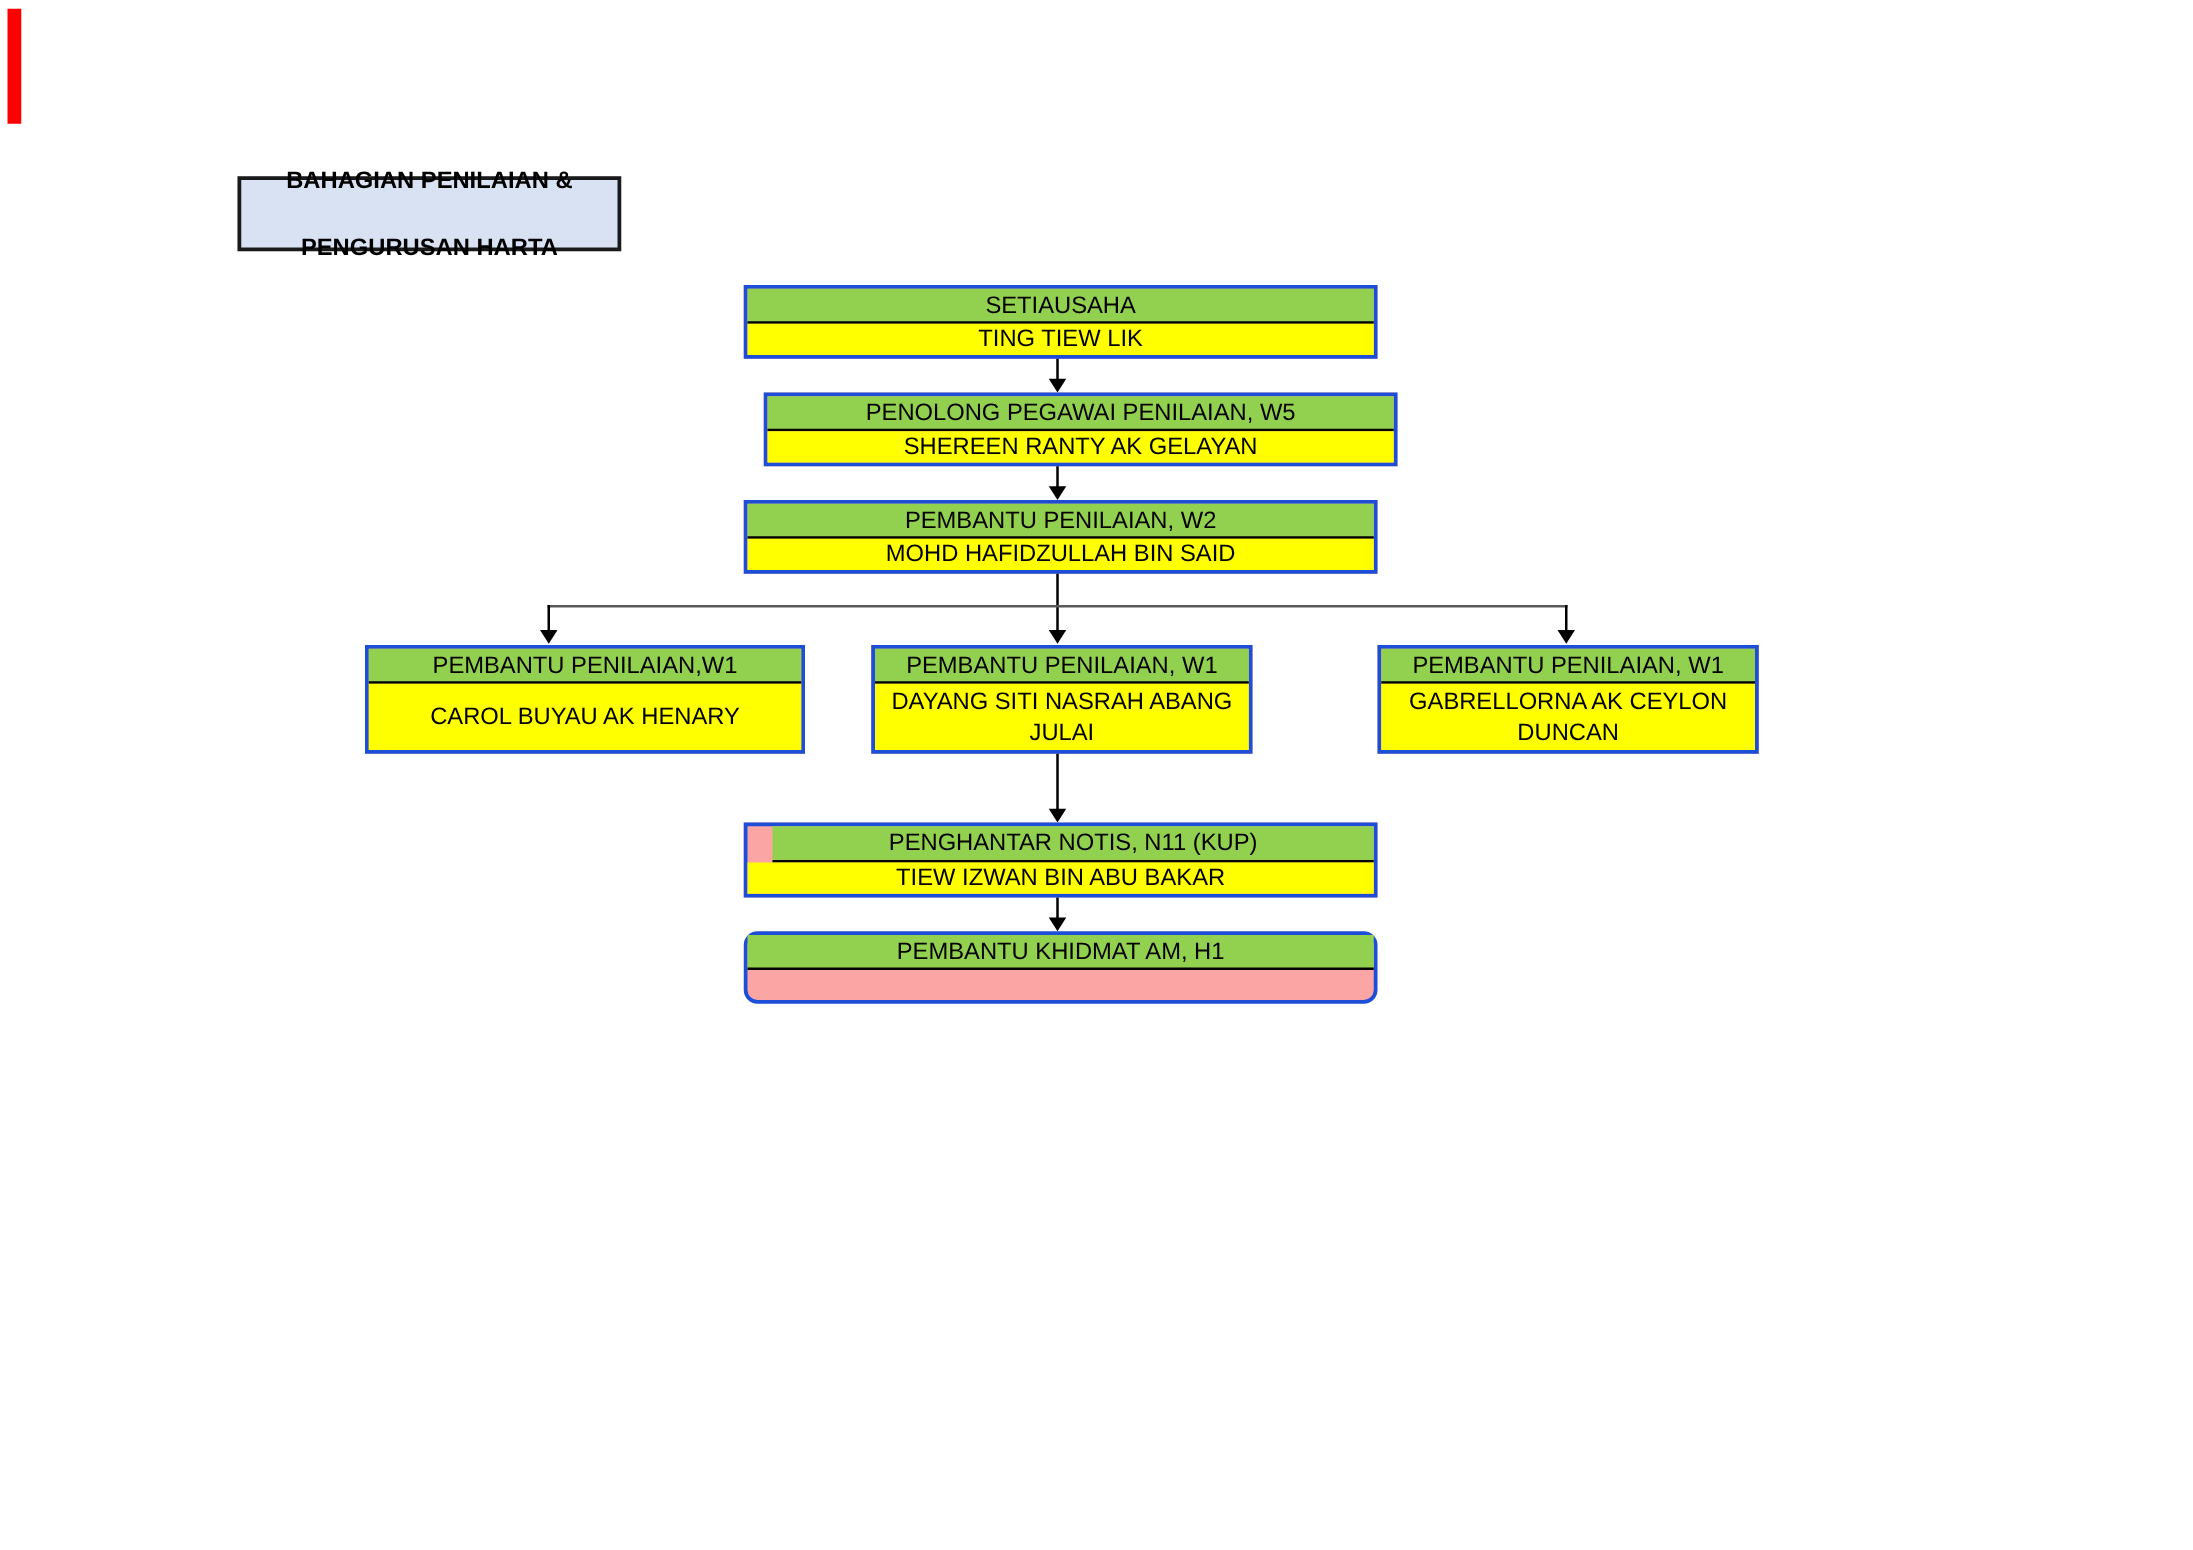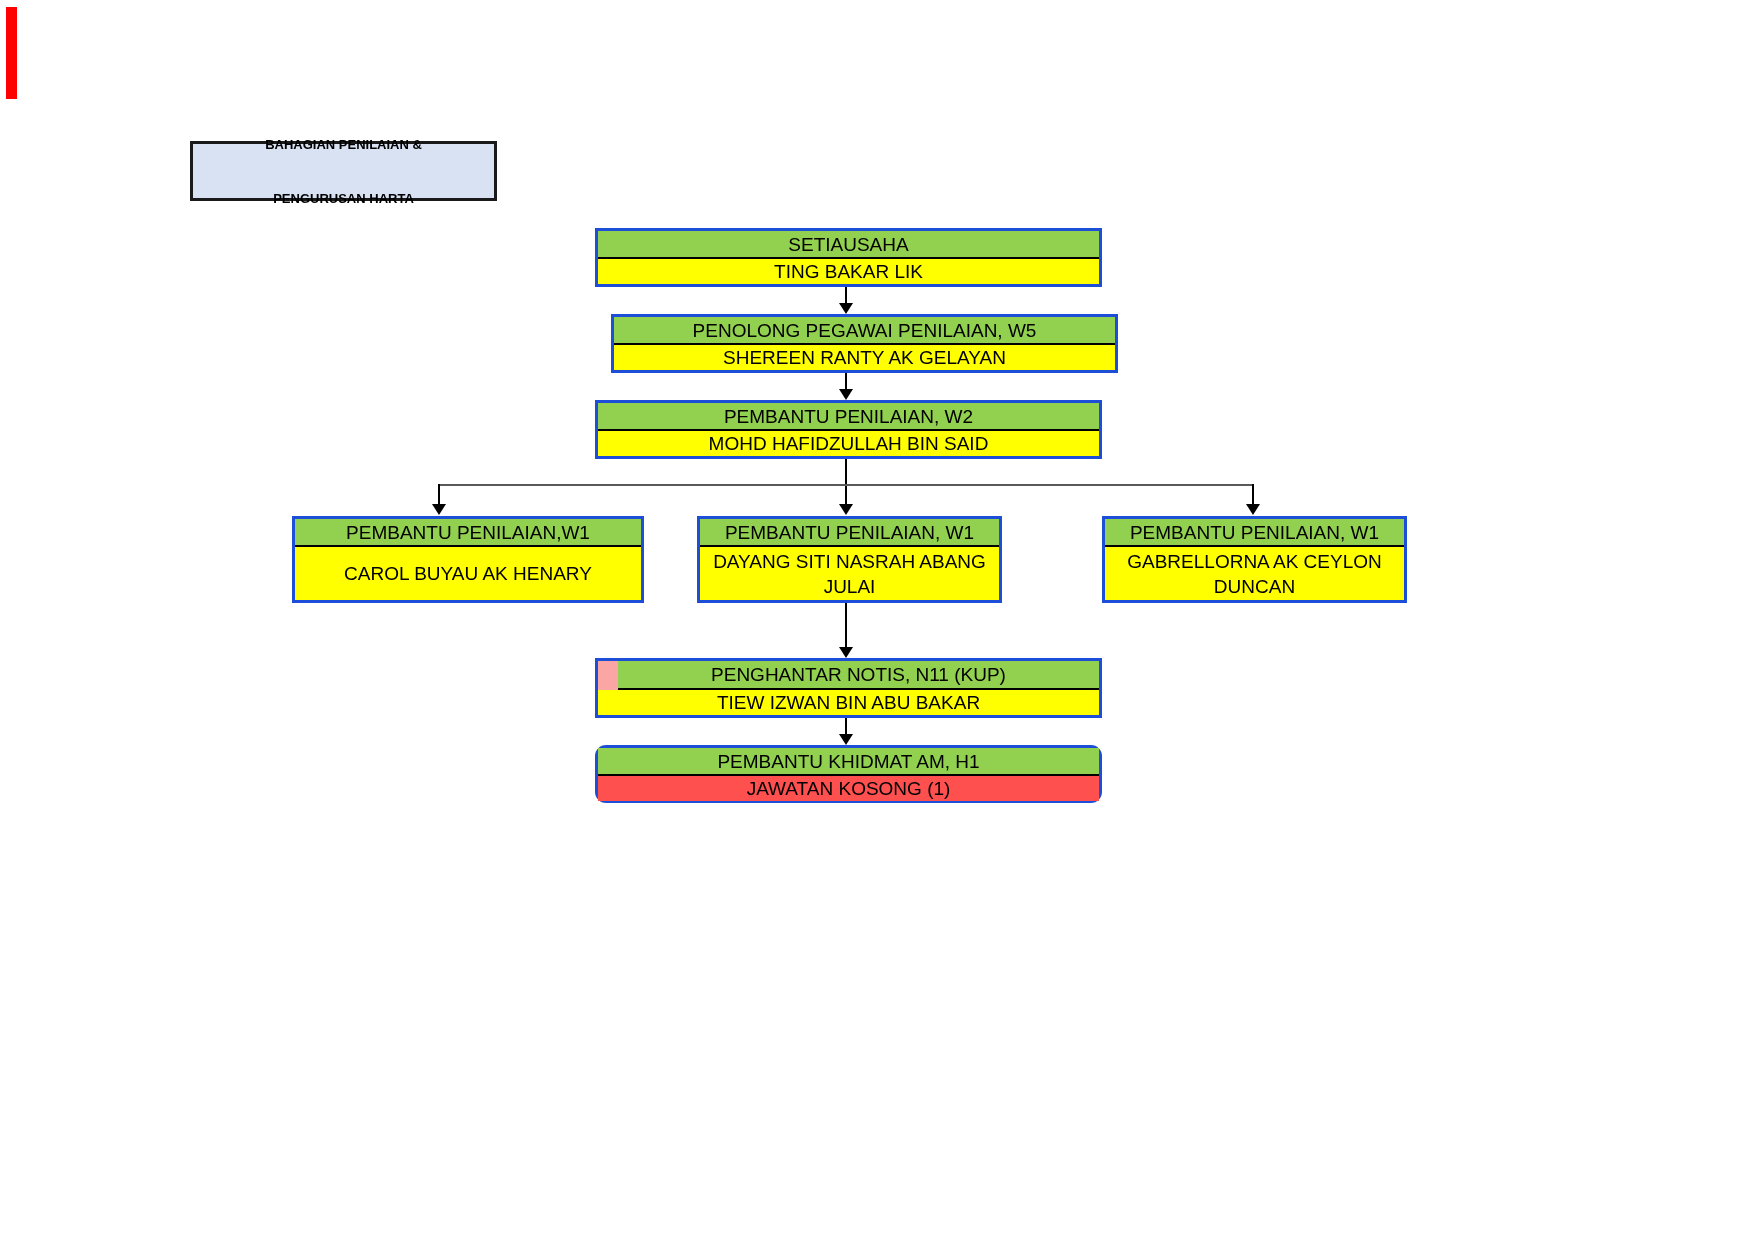--- a/index.html
+++ b/index.html
@@ -27,21 +27,21 @@
     left: 190px; top: 141px;
     width: 307px; height: 60px;
     box-sizing: border-box;
     background: #d9e2f3;
     border: 3px solid #1a1a1a;
     display: flex;
     flex-direction: column;
     align-items: center;
     justify-content: center;
     font-weight: bold;
-    font-size: 13px;
+    font-size: 19px;
     line-height: 27px;
     text-align: center;
     gap: 27px;
   }
 
   
   .node {
     position: absolute;
     box-sizing: border-box;
     border: 3px solid #1d4ed8;
@@ -111,21 +111,21 @@
 
   <div class="red-marker"></div>
 
   <div class="title-box">
     <div>BAHAGIAN PENILAIAN &amp;</div>
     <div>PENGURUSAN HARTA</div>
   </div>
 
   <div class="node n0">
     <div class="cell role">SETIAUSAHA</div>
-    <div class="cell name">TING BAKAR LIK</div>
+    <div class="cell name">TING TIEW LIK</div>
   </div>
 
   <div class="vline va"></div>
   <div class="ahead ha"></div>
 
   <div class="node n1">
     <div class="cell role">PENOLONG PEGAWAI PENILAIAN, W5</div>
     <div class="cell name">SHEREEN RANTY AK GELAYAN</div>
   </div>
 
@@ -166,16 +166,15 @@
   <div class="node n6">
     <div class="cell role">PENGHANTAR NOTIS, N11 (KUP)</div>
     <div class="cell name">TIEW IZWAN BIN ABU BAKAR</div>
   </div>
 
   <div class="vline ve"></div>
   <div class="ahead he"></div>
 
   <div class="node n7">
     <div class="cell role">PEMBANTU KHIDMAT AM, H1</div>
-    <div class="cell name vacant">JAWATAN KOSONG (1)</div>
   </div>
 
 </div>
 
 </body></html>

